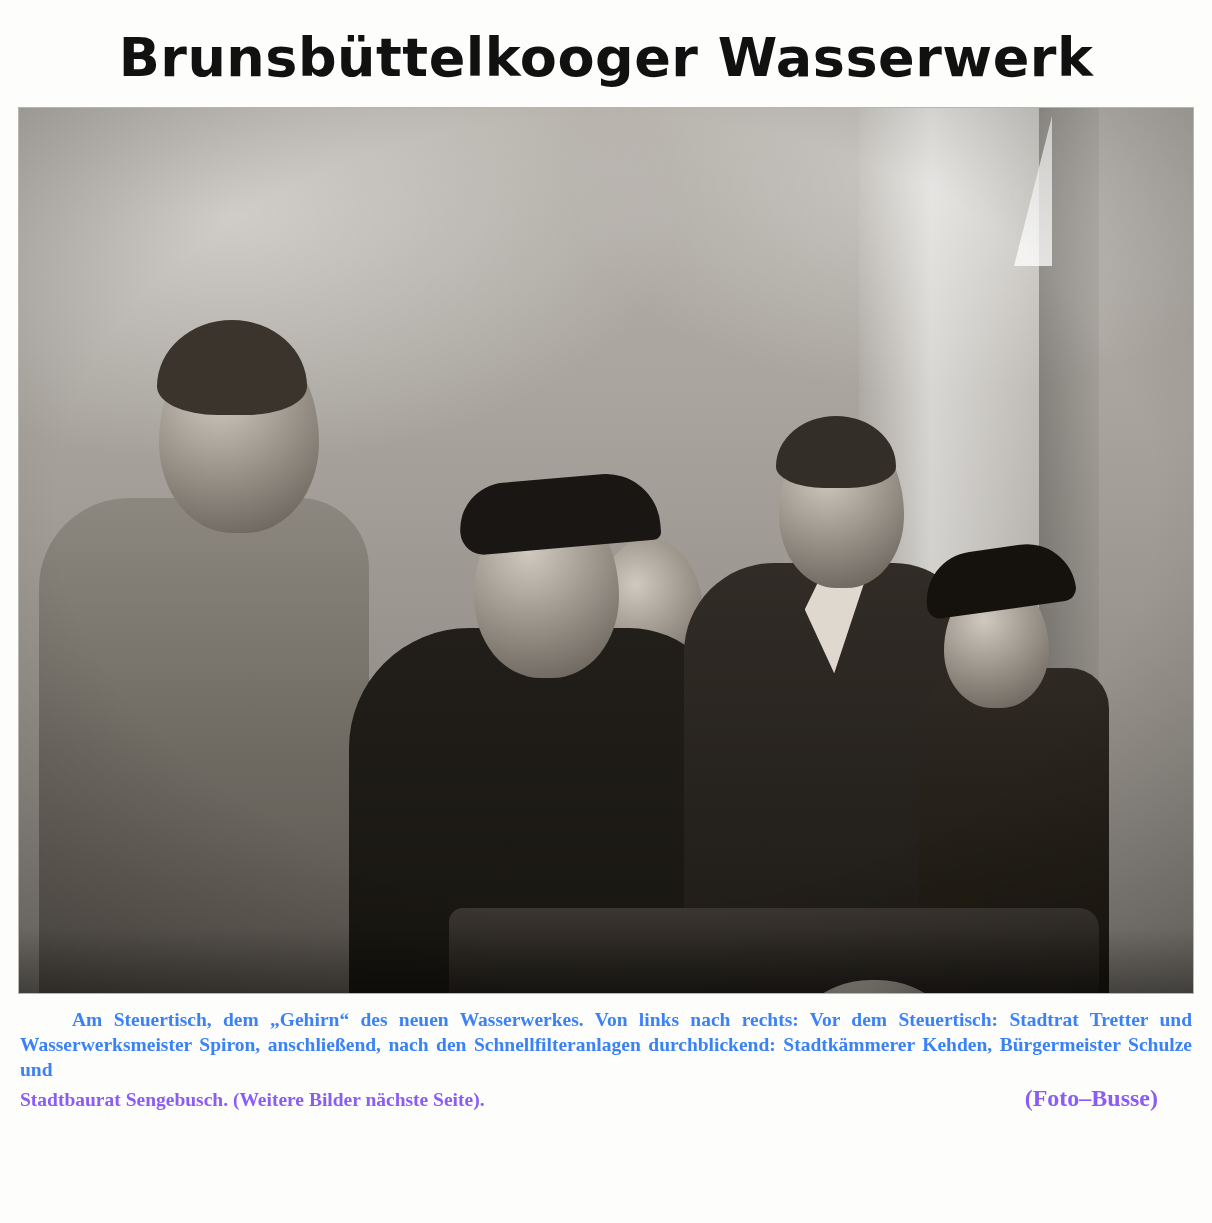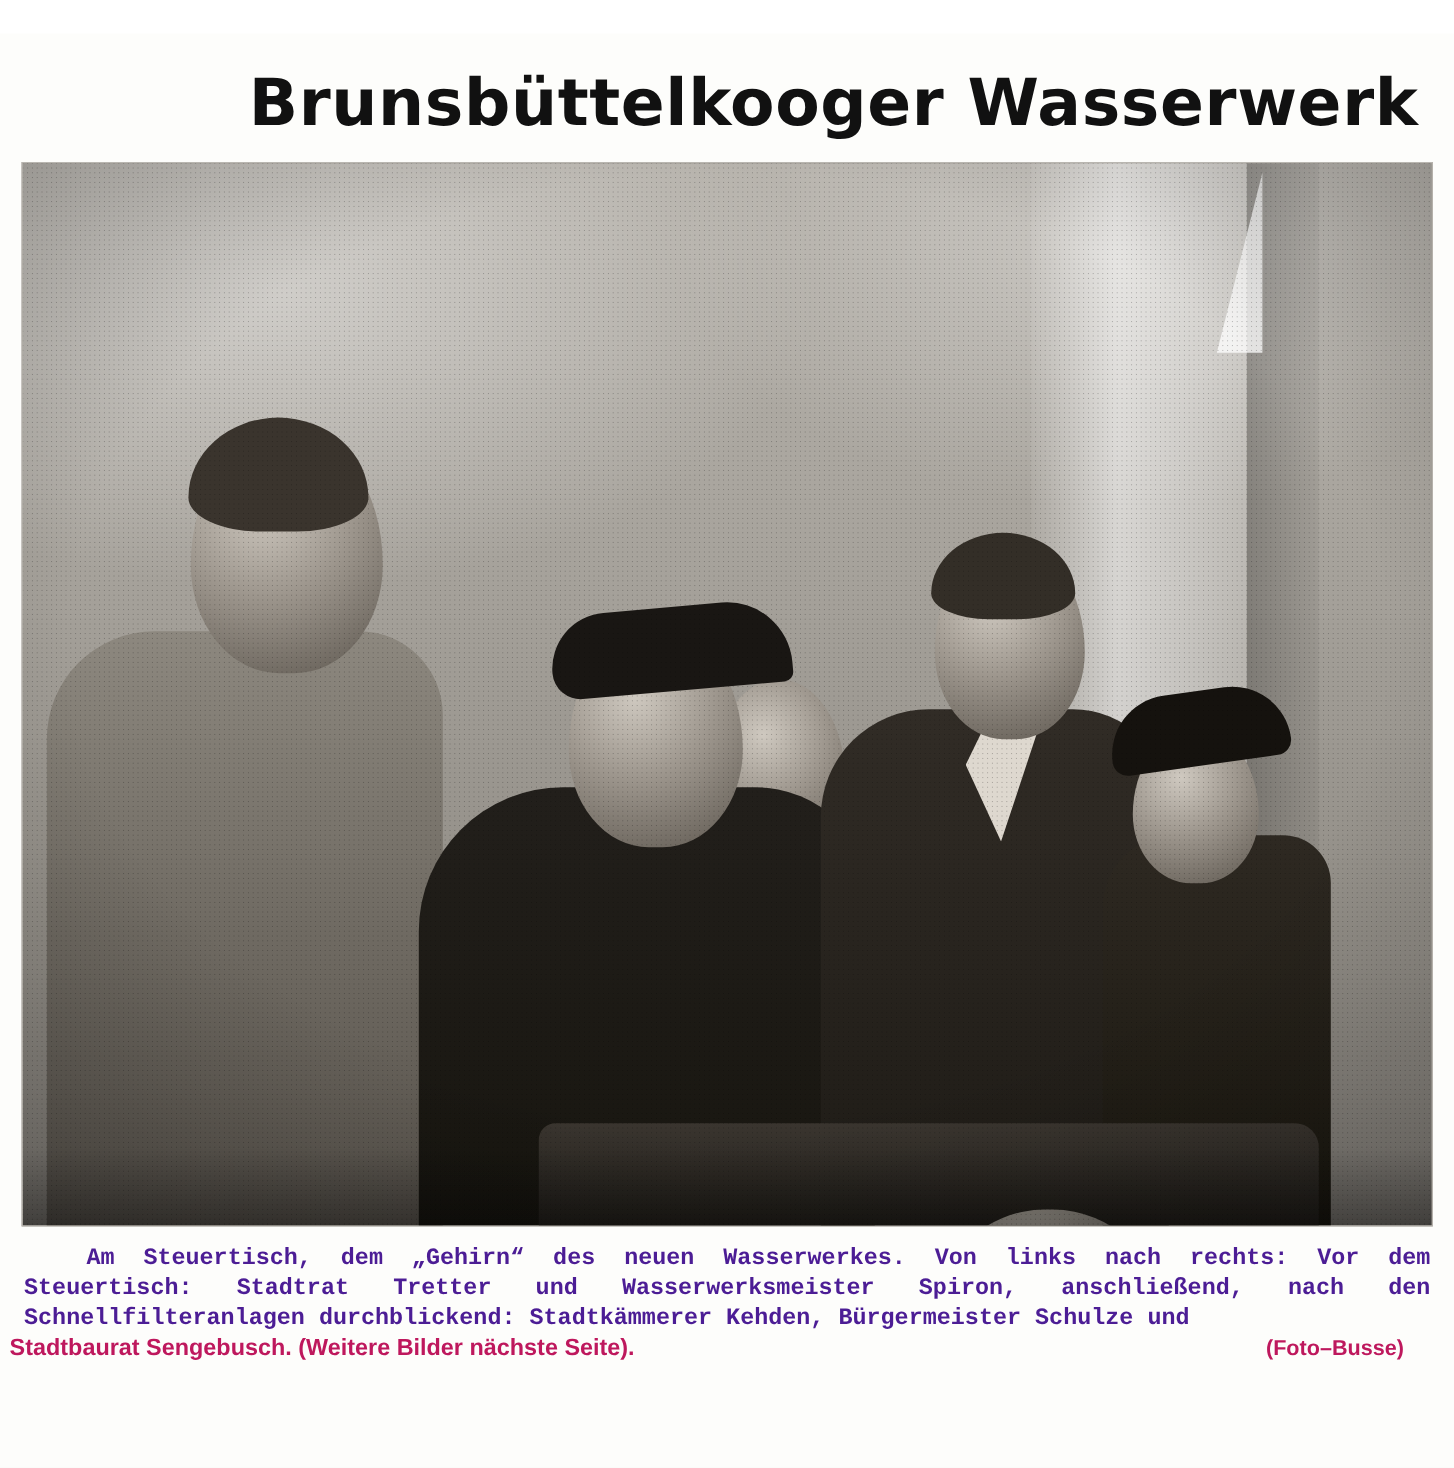--- a/index.html
+++ b/index.html
@@ -17,22 +17,21 @@
   .page {
     position: relative;
     width: 1212px;
     height: 1223px;
     background: #fdfdfb;
   }
 
   
   .headline {
     padding: 30px 30px 6px 30px;
-    text-align: right;
-    margin-top: 28px;
+    text-align: center;
   }
   .headline .line {
     font-family: "DejaVu Sans", sans-serif;
     font-weight: bold;
     font-size: 54px;
     line-height: 1.05;
     letter-spacing: 0.5px;
     color: #111;
     white-space: nowrap;
   }
@@ -186,40 +185,40 @@
   }
   .floor-shadow {
     position: absolute;
     left: 0; top: 820px; width: 1180px; height: 70px;
     background: linear-gradient(180deg, rgba(0,0,0,0) 0%, rgba(0,0,0,0.35) 100%);
   }
 
   
   .caption {
     margin: 14px 20px 0 20px;
-    font-family: Liberation Mono, monospace;
+    font-family: Liberation Serif, serif;
     font-weight: bold;
     font-size: 19.5px;
     line-height: 1.28;
-    color: #4c1d95;
+    color: #3b82f6;
     text-align: justify;
   }
   .caption .indent { display: inline-block; width: 52px; }
   .caption-last {
-    margin: 0 8px;
+    margin: 0 20px;
     display: flex;
     justify-content: space-between;
     align-items: baseline;
-    font-family: Liberation Sans, sans-serif;
+    font-family: Liberation Serif, serif;
     font-weight: bold;
     font-size: 19.5px;
     line-height: 1.28;
-    color: #be185d;
-  }
-  .credit { font-size: 18px; white-space: nowrap; padding-right: 34px; }
+    color: #8b5cf6;
+  }
+  .credit { font-size: 24px; white-space: nowrap; padding-right: 34px; }
 </style>
 </head>
 <body>
 
 <div class="page">
 
   <div class="headline">
     <div class="line first">Brunsbüttelkooger Wasserwerk</div>
   </div>
 

